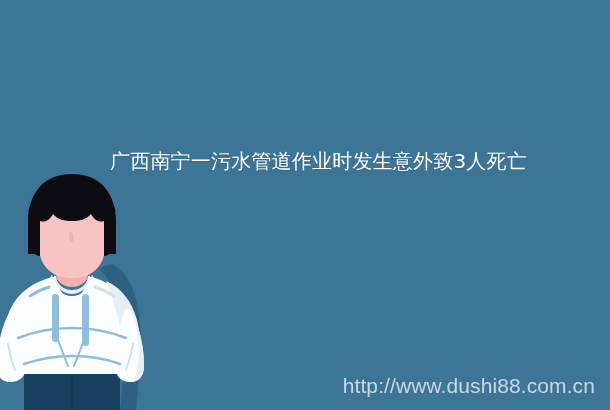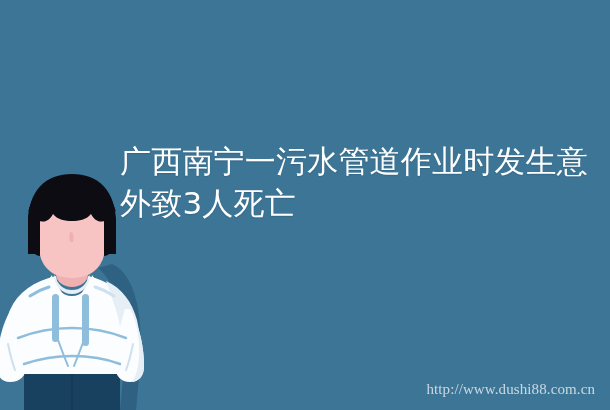--- a/index.html
+++ b/index.html
@@ -12,41 +12,41 @@
     width: 610px;
     height: 410px;
     overflow: hidden;
     background: #3c7595;
     font-family: "DejaVu Sans", "Liberation Sans", sans-serif;
   }
 
   
   #headline {
     position: absolute;
-    left: 120px;
+    left: 110px;
     top: 140px;
     width: 480px;
     color: #ffffff;
-    font-size: 31px;
+    font-size: 20px;
     line-height: 42px;
     letter-spacing: 0.2px;
     font-weight: 400;
     white-space: pre-wrap;
     text-shadow: 0 1px 1px rgba(20,50,70,0.18);
   }
 
   
   #watermark {
     position: absolute;
     right: 15px;
     bottom: 12px;
     color: rgba(240,244,246,0.78);
-    font-size: 15px;
+    font-size: 21px;
     letter-spacing: 0.1px;
-    font-family: Liberation Serif, serif;
+    font-family: Liberation Sans, sans-serif;
   }
 
   
   #figure {
     position: absolute;
     left: -6px;
     top: 168px;
     width: 160px;
     height: 242px;
   }

